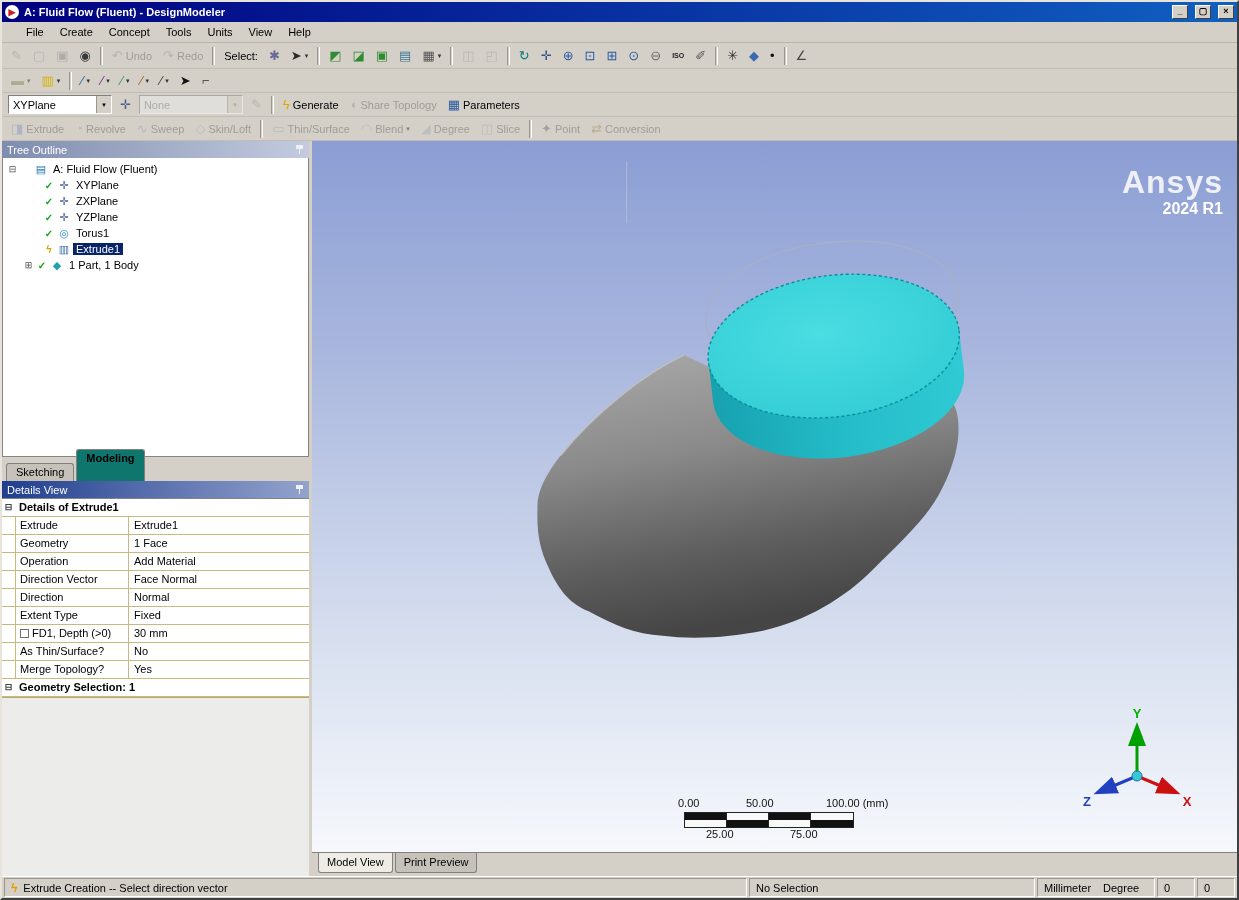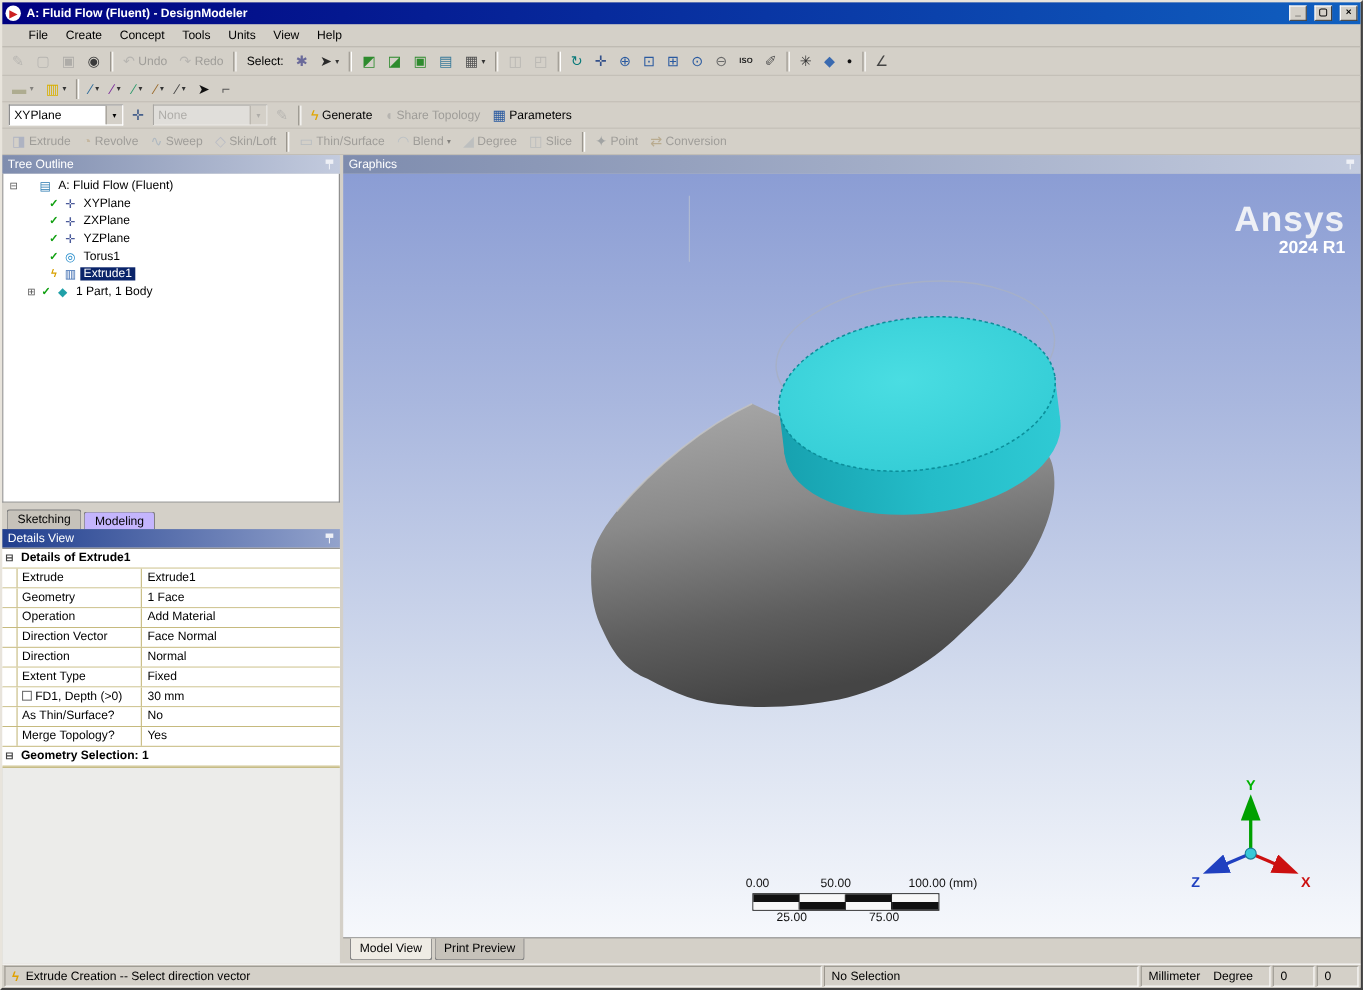--- a/index.html
+++ b/index.html
@@ -51,21 +51,21 @@
   .tree-row{display:flex;align-items:center;height:16px;gap:2px;white-space:nowrap;}
   .expander{width:11px;font-size:9px;color:#505050;text-align:center;flex:0 0 11px;}
   .expander:empty{width:4px;flex:0 0 4px;}
   .tree-badge{width:12px;font-size:10px;font-weight:bold;text-align:center;flex:0 0 12px;}
   .tree-icon{width:14px;font-size:11px;text-align:center;flex:0 0 14px;}
   .tree-label{padding:0 3px;}
   .tree-row[data-selected="true"] .tree-label{background:#0a246a;color:#fff;}
   
   .tabs-row{height:24px;flex:0 0 24px;display:flex;align-items:flex-end;padding-left:4px;background:#d4d0c8;}
   .tab{padding:2px 9px;border:1px solid #808080;border-bottom:none;background:#c6c2ba;margin-right:2px;border-radius:3px 3px 0 0;height:18px;}
-  .tab.active{background:#c4b5fd;height:16px;}
+  .tab.active{background:#0f766e;height:32px;font-weight:bold;}
   
   .details-panel{flex:1;display:flex;flex-direction:column;min-height:0;}
   .details-body{flex:1;background:#ececea;border-top:1px solid #848484;overflow:hidden;}
   .details-table{background:#fff;border-bottom:1px solid #b8ac6a;}
   .dt-section-header,.dt-row{border-bottom:1px solid #c6ba7e;height:18px;line-height:17px;background:#fff;}
   .dt-section-header{display:grid;grid-template-columns:13px 1fr;font-weight:bold;}
   .dt-collapse{font-size:9px;text-align:center;color:#444;}
   .dt-row{display:grid;grid-template-columns:13px 114px 1fr;}
   .dt-label{border-left:1px solid #c6ba7e;border-right:1px solid #c6ba7e;padding:0 4px;overflow:hidden;white-space:nowrap;}
   .dt-value{padding:0 5px;overflow:hidden;white-space:nowrap;}
@@ -623,24 +623,20 @@
             <div class="dt-section-header" data-name="details-section-header">
               <span class="dt-collapse" data-name="collapse-icon">⊟</span>
               <span class="dt-label" data-name="details-section-title" style="border:none">Geometry Selection: 1</span>
             </div>
           </div>
         </div>
       </div>
     </div>
 
     <div class="graphics-panel" data-name="graphics-panel">
-      <div class="panel-header" data-name="graphics-header">
-        <span data-name="graphics-title">Graphics</span>
-        <span class="pin-icon" data-name="pin-icon"></span>
-      </div>
       <div class="canvas" data-name="graphics-canvas">
         <svg class="svg-layer" viewBox="0 0 923 694" preserveAspectRatio="none" data-name="model-viewport">
           <defs>
             <linearGradient id="bodyGrad" x1="0" y1="0" x2="0.25" y2="1">
               <stop offset="0" stop-color="#ababab"></stop>
                 <stop offset="0.4" stop-color="#8a8a8a"></stop>
               <stop offset="0.75" stop-color="#5e5e5e"></stop>
                 <stop offset="1" stop-color="#454545"></stop>
             </linearGradient>
             <linearGradient id="sideGrad" x1="0" y1="0" x2="1" y2="0">

